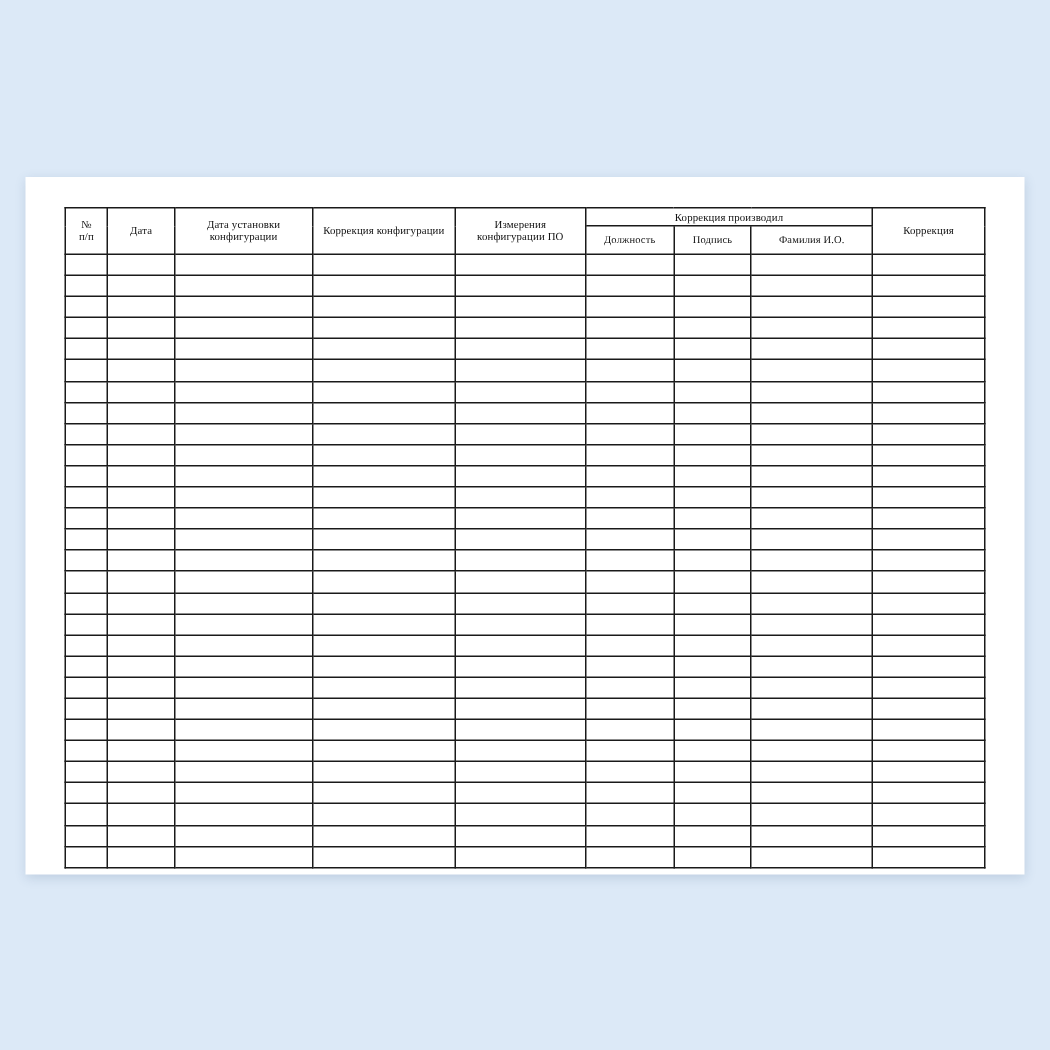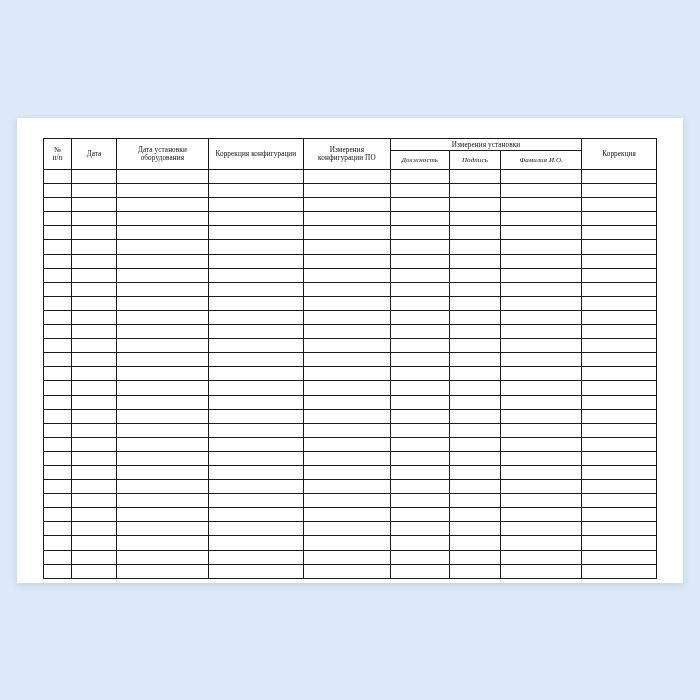--- a/index.html
+++ b/index.html
@@ -58,21 +58,20 @@
   thead th.tall {
     height: 30px;
   }
   thead th.group {
     height: 11px;
     font-size: 7.2px;
   }
   thead th.sub {
     height: 17px;
     font-size: 7px;
-    font-style: italic;
   }
   tbody td {
     height: 13.1px;
   }
   
   col.c-num   { width: 4.6%; }
   col.c-date  { width: 7.3%; }
   col.c-place { width: 15.0%; }
   col.c-equip { width: 15.5%; }
   col.c-soft  { width: 14.2%; }
@@ -101,28 +100,28 @@
         </colgroup>
         <thead>
           <tr>
             <th class="tall" rowspan="2">
               <span>№</span><br>
               <span>п/п</span>
             </th>
             <th class="tall" rowspan="2">Дата</th>
             <th class="tall" rowspan="2">
               <span>Дата установки</span><br>
-              <span>оборудования</span>
+              <span>конфигурации</span>
             </th>
             <th class="tall" rowspan="2">Коррекция конфигурации</th>
             <th class="tall" rowspan="2">
               <span>Измерения</span><br>
               <span>конфигурации ПО</span>
             </th>
-            <th class="group" colspan="3">Измерения установки</th>
+            <th class="group" colspan="3">Коррекция производил</th>
             <th class="tall" rowspan="2">Коррекция</th>
           </tr>
           <tr>
             <th class="sub">Должность</th>
             <th class="sub">Подпись</th>
             <th class="sub">Фамилия И.О.</th>
           </tr>
         </thead>
         <tbody id="journal-body">
             <tr>

